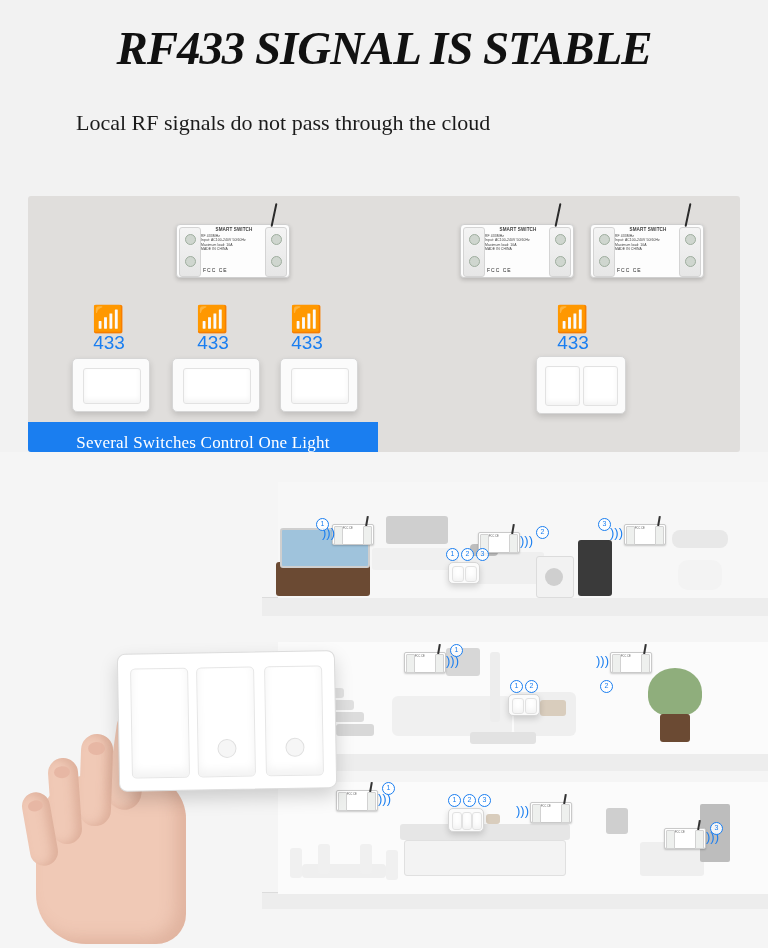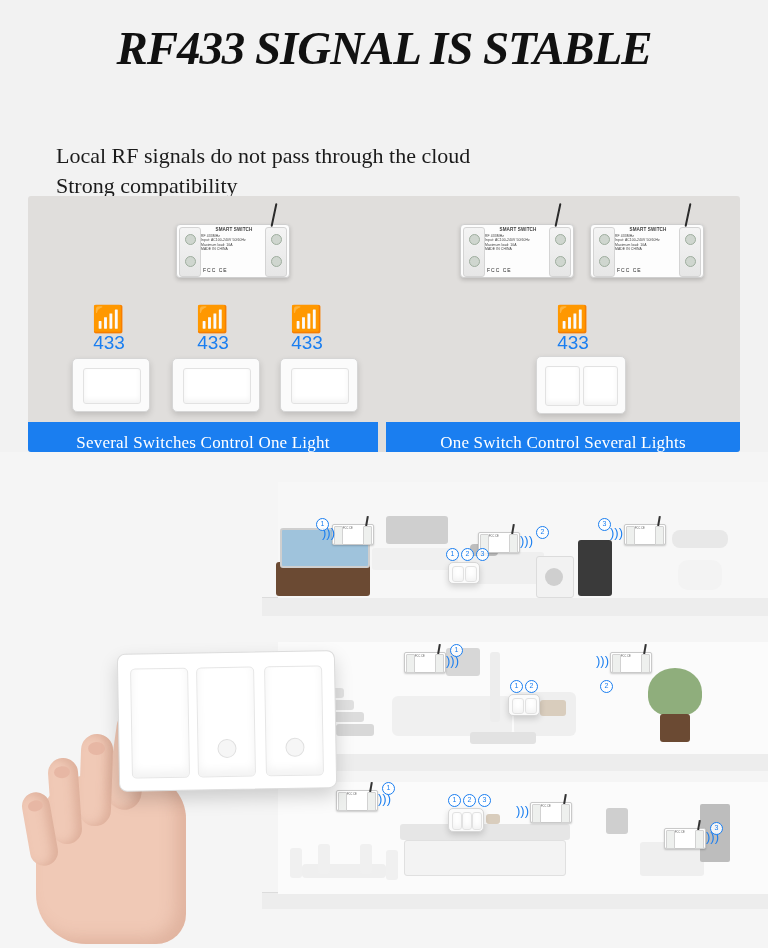--- a/index.html
+++ b/index.html
@@ -26,27 +26,26 @@
     font-weight: bold;
     font-style: italic;
     font-size: 46px;
     letter-spacing: -1px;
     color: #111111;
     white-space: nowrap;
     transform: scaleX(1.02);
   }
   .subline {
     position: absolute;
-    left: 56px;
+    left: 76px;
     top: 108px;
     font-family: "Liberation Serif", serif;
     font-size: 22px;
     color: #1b1b1b;
     line-height: 30px;
-    margin-top: 33px;
   }
 
   
   .panel {
     position: absolute;
     left: 28px;
     top: 196px;
     width: 712px;
     height: 256px;
     background: #e0dedc;
@@ -321,21 +320,20 @@
     border-radius: 60px 45px 30px 50px;
     box-shadow: inset -10px -6px 16px rgba(190,130,105,.3);
   }
 </style>
 </head>
 <body>
 
 <div class="headline">RF433 SIGNAL IS STABLE</div>
 <div class="subline">
   <div>Local RF signals do not pass through the cloud</div>
-  <div>Strong compatibility</div>
 </div>
 
 <div class="panel">
 
   <div class="module" style="left:148px; top:28px;">
     <div class="antenna"></div>
     <div class="cap l">
       <div class="scr a"></div>
         <div class="scr b"></div>
     </div>
@@ -420,21 +418,20 @@
   <div class="plate" style="left:252px; top:162px; width:76px; height:52px;">
     <div class="rocker" style="left:10px; top:9px; width:56px; height:34px;"></div>
   </div>
 
   <div class="plate" style="left:508px; top:160px; width:88px; height:56px;">
     <div class="rocker" style="left:8px; top:9px; width:33px; height:38px;"></div>
     <div class="rocker" style="left:46px; top:9px; width:33px; height:38px;"></div>
   </div>
 
   <div class="capbar" style="left:0px; top:226px; width:350px;">Several Switches Control One Light</div>
-  <div class="capbar" style="left:358px; top:226px; width:354px;">One Switch Control Several Lights</div>
 </div>
 
 <div class="house">
 
   <div class="slab" style="left:262px; top:145px; width:506px; height:18px;"></div>
   <div class="wall" style="left:278px; top:30px; width:490px; height:116px; background:#f7f7f7;"></div>
 
   <div class="soft wood" style="left:276px; top:110px; width:94px; height:34px;"></div>
   <div class="soft blue" style="left:280px; top:76px; width:86px; height:36px; border:2px solid #cfcfcf;"></div>
 

